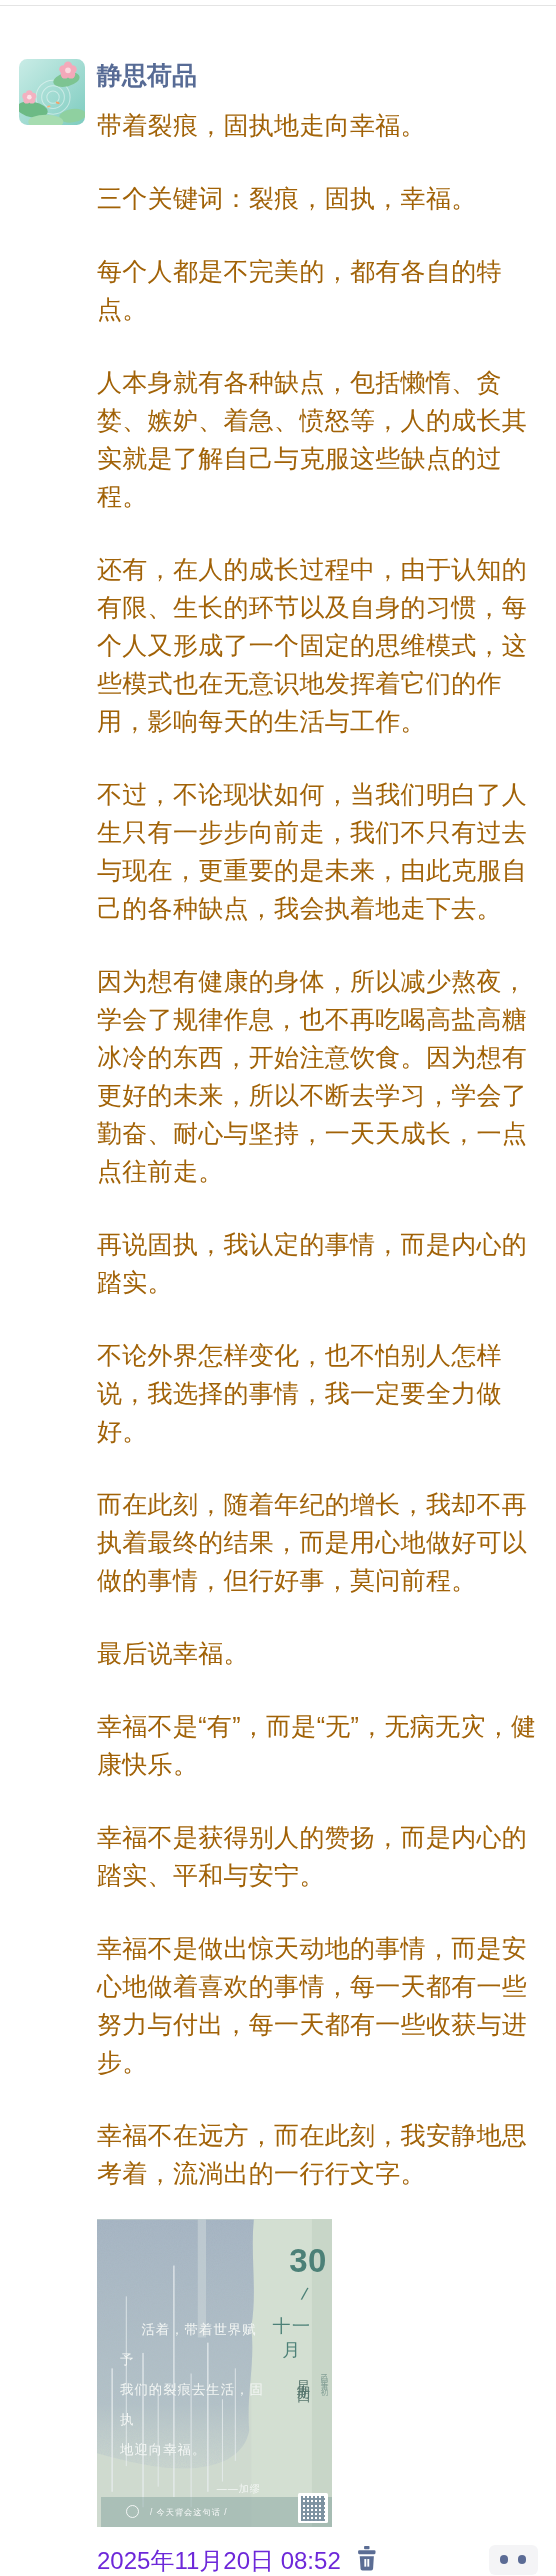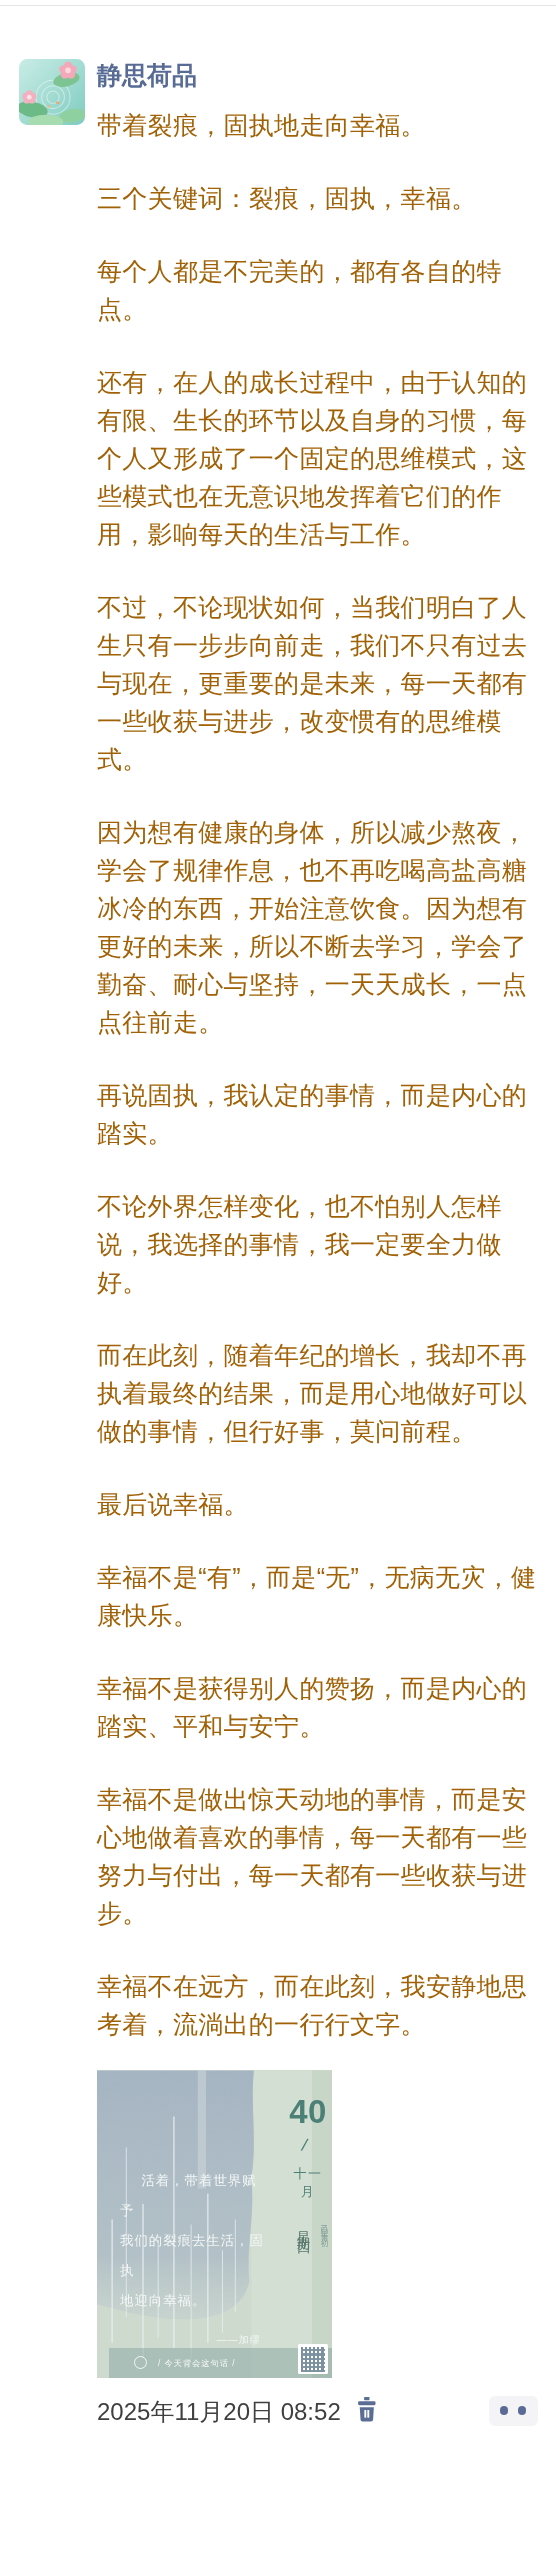--- a/index.html
+++ b/index.html
@@ -54,35 +54,35 @@
   .cal-day {
     position: absolute; left: 190px; top: 23px; width: 42px;
     text-align: center; font-size: 33px; font-weight: 700;
     color: #4c8077; letter-spacing: 0.5px;
   }
   .cal-slash {
     position: absolute; left: 205px; top: 65px;
     font-size: 17.5px; color: #4c8077; transform: rotate(14deg);
   }
   .cal-month {
-    position: absolute; left: 190px; top: 95px; width: 42px;
-    text-align: center; font-size: 13px; color: #4c8077; letter-spacing: 1.5px;
+    position: absolute; left: 174px; top: 95px; width: 42px;
+    text-align: center; font-size: 18px; color: #4c8077; letter-spacing: 1.5px;
   }
   .cal-weekday {
     position: absolute; left: 197px; top: 150px;
     writing-mode: vertical-rl; font-size: 13.4px; color: #56756d;
     letter-spacing: 6.2px;
   }
   .cal-lunar {
     position: absolute; left: 222px; top: 149px;
     writing-mode: vertical-rl; font-size: 7.7px; color: #85a097;
     letter-spacing: 2.6px;
   }
   .photo-band {
-    position: absolute; left: 12px; bottom: 0; width: 100%; height: 30px;
+    position: absolute; left: 4px; bottom: 0; width: 100%; height: 30px;
     background: rgba(124, 158, 153, 0.45);
   }
   .band-logo {
     position: absolute; left: 25px; top: 7.7px;
     width: 13.4px; height: 13.4px; box-sizing: border-box;
     border: 1px solid rgba(255,255,255,0.85); border-radius: 50%;
   }
   .band-caption {
     position: absolute; left: 49px; top: 9.8px;
     font-size: 8.2px; letter-spacing: 1px; color: rgba(255,255,255,0.92);
@@ -94,21 +94,21 @@
   }
   .qr-inner {
     width: 100%; height: 100%;
     background:
       repeating-linear-gradient(0deg, rgba(124,145,160,0.95) 0 2.1px, transparent 2.1px 4.1px),
       repeating-linear-gradient(90deg, #7c91a0 0 2.1px, #ffffff 2.1px 4.1px);
   }
   
   .meta { position: relative; margin-top: 17.5px; height: 31px; }
   .timestamp {
-    font-size: 24px; line-height: 31px; color: #404040;
+    font-size: 24px; line-height: 31px; color: #6d28d9;
     display: inline-block; vertical-align: middle;
   }
   .delete-btn {
     display: inline-block; vertical-align: middle;
     margin-left: 14.4px; margin-top: -3.1px;
     width: 19.6px; height: 25px; border: none; background: transparent;
     padding: 0; cursor: pointer;
   }
   .delete-btn svg { display: block; width: 100%; height: 100%; }
   .more-btn {
@@ -170,22 +170,23 @@
 
   <div class="content">
     
     <div class="nickname">静思荷品</div>
 
     
     <div class="body-text">
       <p>带着裂痕，固执地走向幸福。</p>
       <p>三个关键词：裂痕，固执，幸福。</p>
       <p>每个人都是不完美的，都有各自的特点。</p>
+      <p>人本身就有各种缺点，包括懒惰、贪婪、嫉妒、着急、愤怒等，人的成长其实就是了解自己与克服这些缺点的过程。</p>
       <p>还有，在人的成长过程中，由于认知的有限、生长的环节以及自身的习惯，每个人又形成了一个固定的思维模式，这些模式也在无意识地发挥着它们的作用，影响每天的生活与工作。</p>
-      <p>不过，不论现状如何，当我们明白了人生只有一步步向前走，我们不只有过去与现在，更重要的是未来，每一天都有一些收获与进步，改变惯有的思维模式。</p>
+      <p>不过，不论现状如何，当我们明白了人生只有一步步向前走，我们不只有过去与现在，更重要的是未来，由此克服自己的各种缺点，我会执着地走下去。</p>
       <p>因为想有健康的身体，所以减少熬夜，学会了规律作息，也不再吃喝高盐高糖冰冷的东西，开始注意饮食。因为想有更好的未来，所以不断去学习，学会了勤奋、耐心与坚持，一天天成长，一点点往前走。</p>
       <p>再说固执，我认定的事情，而是内心的踏实。</p>
       <p>不论外界怎样变化，也不怕别人怎样说，我选择的事情，我一定要全力做好。</p>
       <p>而在此刻，随着年纪的增长，我却不再执着最终的结果，而是用心地做好可以做的事情，但行好事，莫问前程。</p>
       <p>最后说幸福。</p>
       <p>幸福不是“有”，而是“无”，无病无灾，健康快乐。</p>
       <p>幸福不是获得别人的赞扬，而是内心的踏实、平和与安宁。</p>
       <p>幸福不是做出惊天动地的事情，而是安心地做着喜欢的事情，每一天都有一些努力与付出，每一天都有一些收获与进步。</p>
       <p>幸福不在远方，而在此刻，我安静地思考着，流淌出的一行行文字。</p>
     </div>
@@ -228,21 +229,21 @@
         </g>
       </svg>
 
       <div class="quote">
         <span class="qline first">活着，带着世界赋予</span>
         <span class="qline">我们的裂痕去生活，固执</span>
         <span class="qline">地迎向幸福。</span>
         <span class="attribution">——加缪</span>
       </div>
 
-      <div class="cal-day">40</div>
+      <div class="cal-day">30</div>
       <div class="cal-slash">/</div>
       <div class="cal-month">十一月</div>
       <div class="cal-weekday">星期四</div>
       <div class="cal-lunar">乙巳年十月初一</div>
 
       <div class="photo-band">
         <div class="band-logo"></div>
         <div class="band-caption">/ 今天背会这句话 /</div>
       </div>
       <div class="qr">

